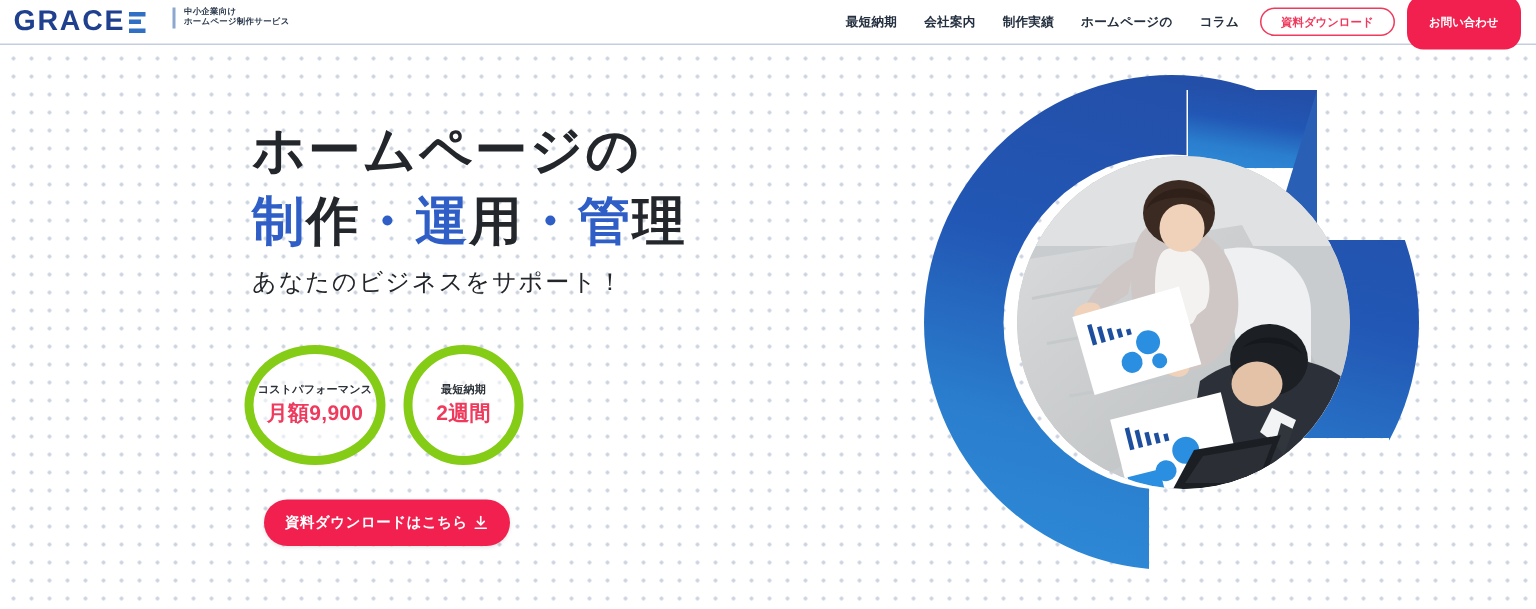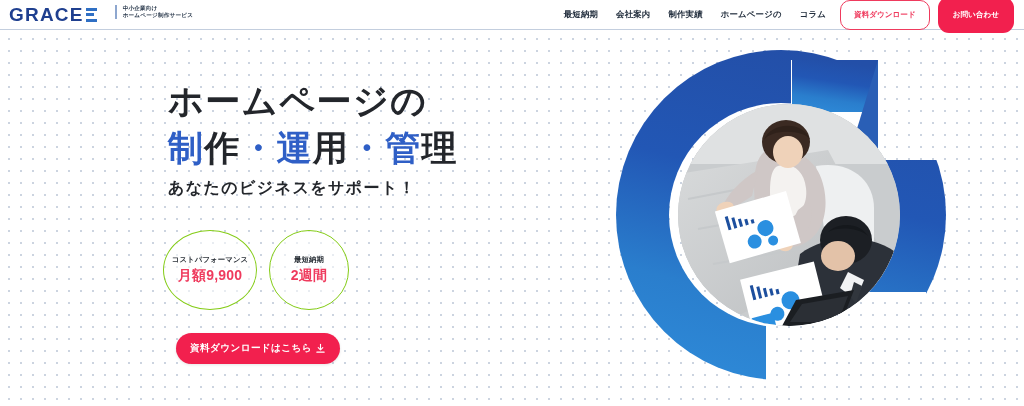--- a/index.html
+++ b/index.html
@@ -61,21 +61,21 @@
   .nav { margin-left: auto; display: flex; align-items: center; margin-right: 10px; }
   .nav-link {
     font-size: 8.4px; font-weight: 700; color: #24303f;
     margin-right: 18px; white-space: nowrap; cursor: pointer;
     letter-spacing: .2px;
   }
   .nav-link:last-of-type { margin-right: 14px; }
 
   .btn-outline {
     display: flex; align-items: center; justify-content: center;
-    height: 30px; padding: 0 13px; border-radius: 10px;
+    height: 19px; padding: 0 13px; border-radius: 10px;
     border: 1px solid #ef3a5d; color: #ef3a5d;
     font-size: 7.6px; font-weight: 700; white-space: nowrap;
     background: #fff; cursor: pointer; margin-right: 8px;
   }
   .btn-fill {
     display: flex; align-items: center; justify-content: center;
     height: 36px; padding: 0 15px; border-radius: 11px;
     background: #f2204e; color: #ffffff; border: none;
     font-size: 7.6px; font-weight: 700; white-space: nowrap; cursor: pointer;
   }
@@ -105,29 +105,29 @@
     font-size: 35px; font-weight: 800; color: #23262b;
     letter-spacing: 1.5px; line-height: 1.18; white-space: nowrap;
   }
   .h-line2 {
     font-size: 35px; font-weight: 800; letter-spacing: 1.2px;
     line-height: 1.18; margin-top: 6px; white-space: nowrap;
   }
   .h-line2 .b { color: #2f5fc6; }
   .h-line2 .d { color: #23262b; }
   .h-line3 {
-    font-size: 16px; font-weight: 700; color: #23262b;
+    font-size: 16px; font-weight: 400; color: #23262b;
     letter-spacing: 1.4px; margin-top: 9px; white-space: nowrap;
   }
 
   
   .badges { position: absolute; left: 163px; top: 230px; display: flex; z-index: 10; }
   .badge {
     width: 94px; height: 80px; border-radius: 50%;
-    border: 1px solid #84cc16;
+    border: 6px solid #84cc16;
     background: rgba(255,255,255,0.55);
     display: flex; flex-direction: column;
     align-items: center; justify-content: center;
     text-align: center; margin-right: 12px;
   }
   .badge.b2 { width: 80px; }
   .badge-sm {
     font-size: 7.4px; font-weight: 700; color: #2b3138;
     letter-spacing: .1px; white-space: nowrap; line-height: 1.3;
   }

